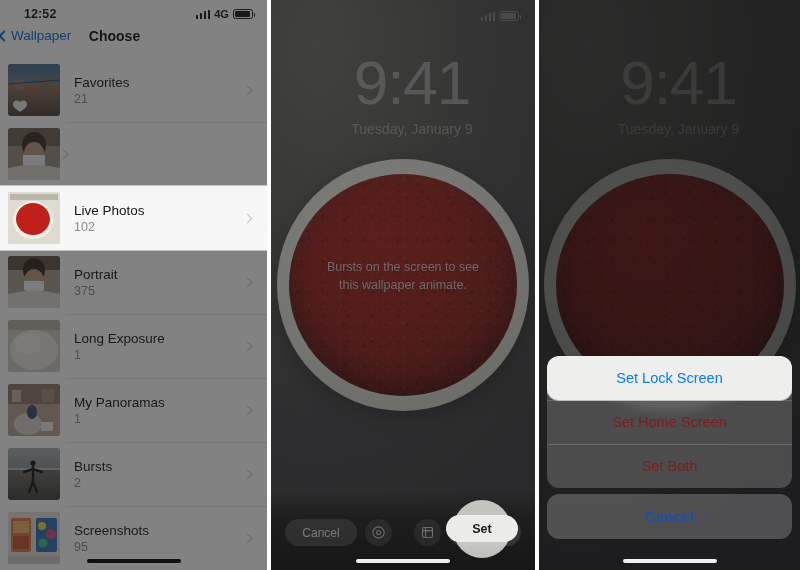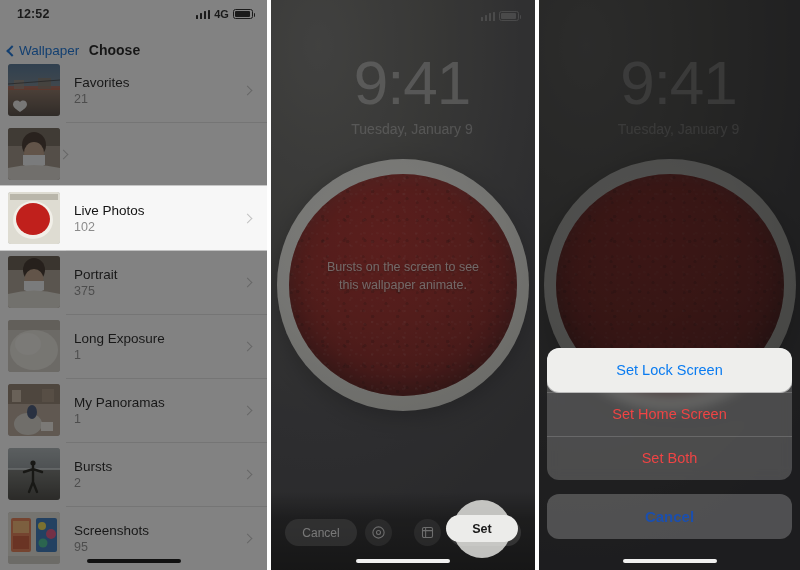--- a/index.html
+++ b/index.html
@@ -40,21 +40,21 @@
   
   .p1-root {
     position: absolute; inset: 0;
     background: #ffffff;
     display: flex; flex-direction: column;
   }
   .statusbar {
     height: 28px;
     flex: 0 0 28px;
     display: flex; align-items: center;
-    padding: 0 14px 0 17px;
+    padding: 0 14px 0 24px;
     font-size: 12.5px;
     font-weight: bold;
     color: #1a1a1a;
     letter-spacing: 0.1px;
   }
   .sb-time { flex: 0 0 auto; }
   .sb-right {
     margin-left: auto;
     display: flex; align-items: center; gap: 4px;
   }
@@ -74,22 +74,22 @@
   }
   .batt::after {
     content: ""; position: absolute; right: -3px; top: 3px;
     width: 1.5px; height: 4px; background: #1a1a1a; border-radius: 0 1px 1px 0;
   }
   .batt span { display: block; height: 100%; width: 92%; background: #1a1a1a; border-radius: 1px; }
 
   .navbar {
     height: 30px; flex: 0 0 30px;
     position: relative;
-    display: flex; align-items: flex-end;
-    padding: 0 8px;
+    display: flex; align-items: flex-start;
+    padding: 0 0;
     background: #ffffff;
   }
   .nav-back {
     display: flex; align-items: center; gap: 2px;
     color: #0a6cd8;
     font-size: 13.5px;
   }
   .chev-left {
     width: 8px; height: 8px;
     border-left: 2px solid #0a6cd8;
@@ -317,33 +317,33 @@
     font-size: 12.5px;
     font-weight: bold;
     display: flex; align-items: center; justify-content: center;
   }
 
   
   .sheet {
     position: absolute;
     left: 8px; right: 8px; bottom: 31px;
     z-index: 62;
-    display: flex; flex-direction: column; gap: 14px;
+    display: flex; flex-direction: column; gap: 6px;
   }
   .sheet-group {
     border-radius: 12px;
     overflow: hidden;
     background: rgba(150,150,150,0.38);
     backdrop-filter: blur(6px);
   }
   .sheet-item {
     height: 44px;
     display: flex; align-items: center; justify-content: center;
     font-size: 14.5px;
-    color: #ef4444;
+    color: #7f1d1d;
     position: relative;
   }
   .sheet-item + .sheet-item::before {
     content: ""; position: absolute; left: 0; right: 0; top: 0;
     height: 1px; background: rgba(255,255,255,0.16);
   }
   .sheet-item.hl {
     background: #eeeeec;
     color: #0a7bf0;
     box-shadow: 0 0 0 1px rgba(255,255,255,0.55);

